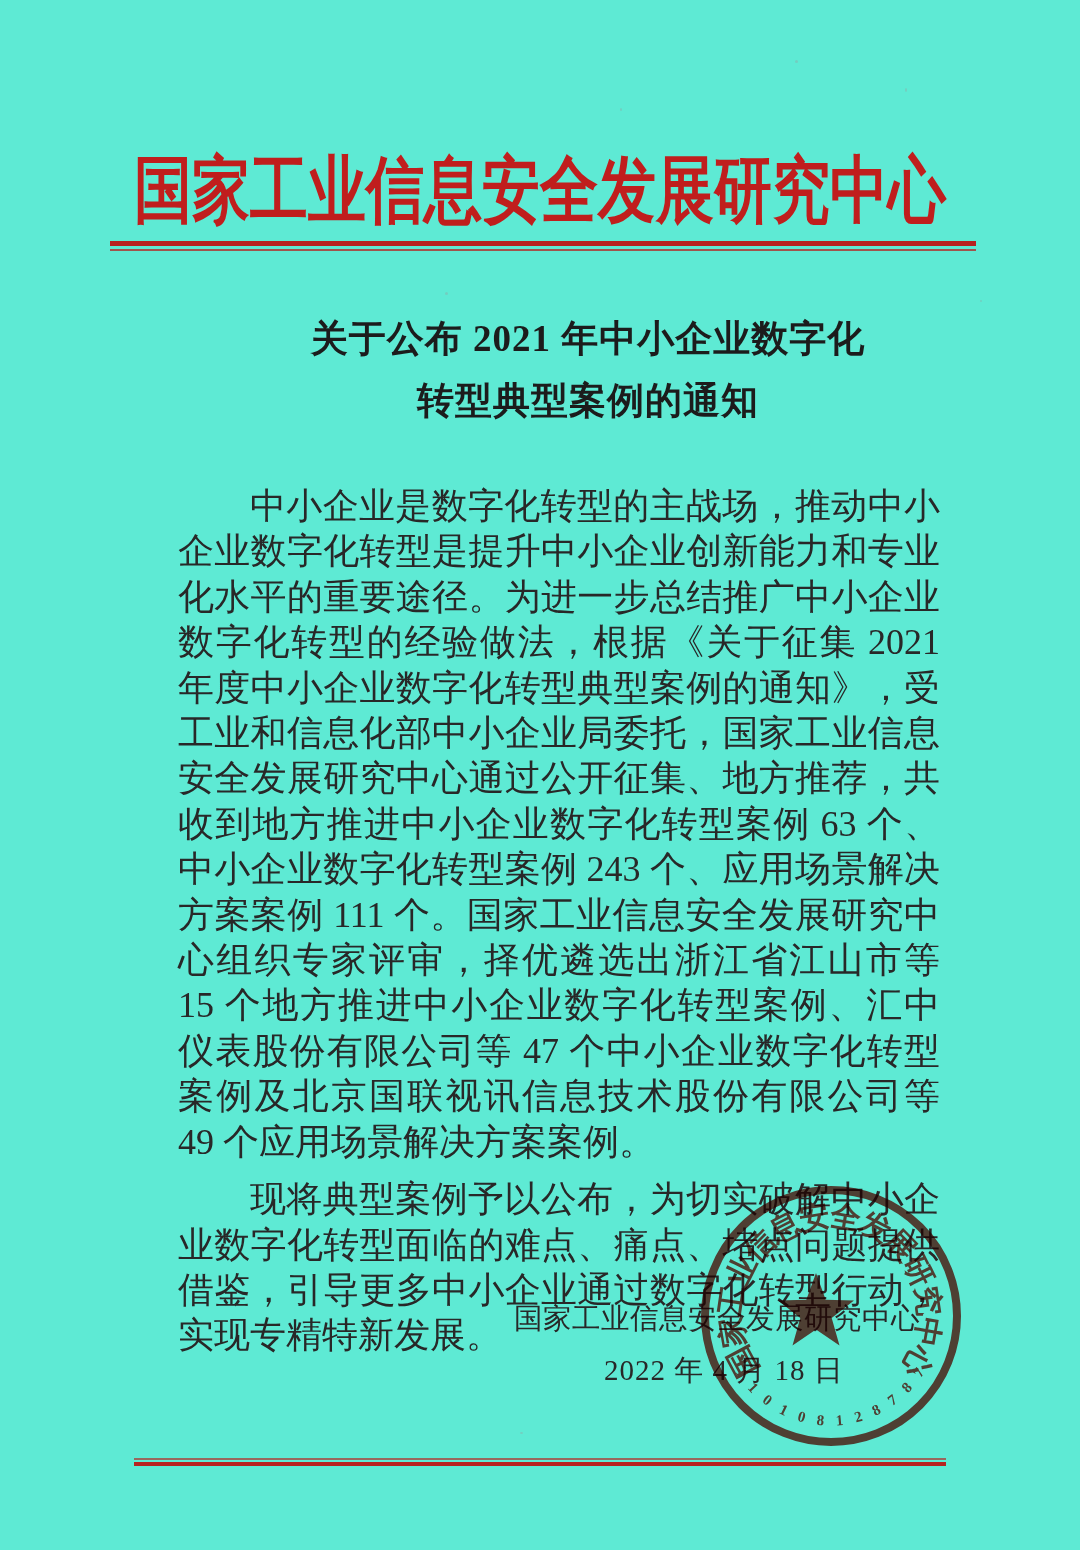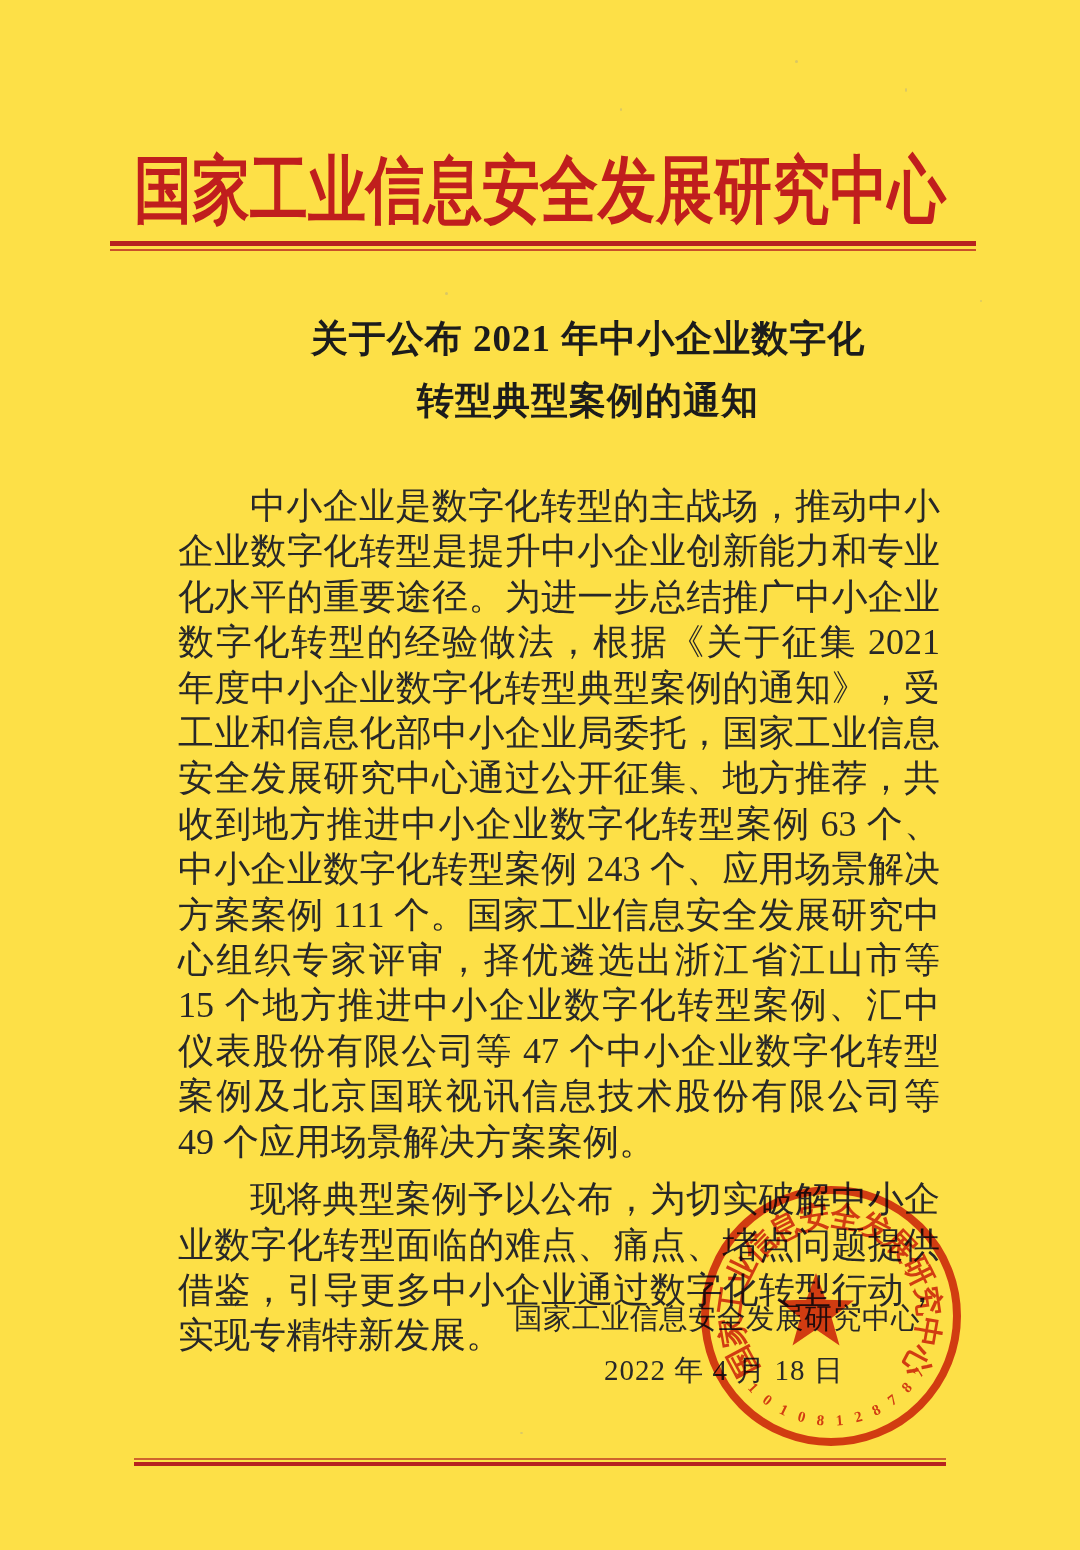--- a/index.html
+++ b/index.html
@@ -4,21 +4,21 @@
 <style>
   html,body{margin:0;padding:0;}
   body{
     background:#e8e8e8;
     font-family:"Liberation Serif","DejaVu Serif",serif;
   }
   .page{
     position:relative;
     width:1080px;height:1550px;
     margin:0 auto;
-    background:#fde047;
+    background:#5eead4;
     overflow:hidden;
   }
   
   .letterhead{
     position:absolute;top:142px;left:0;width:1080px;
     text-align:center;
     font-size:58px;font-weight:900;
     letter-spacing:0px;
     transform:scaleY(1.26);
     transform-origin:center top;

